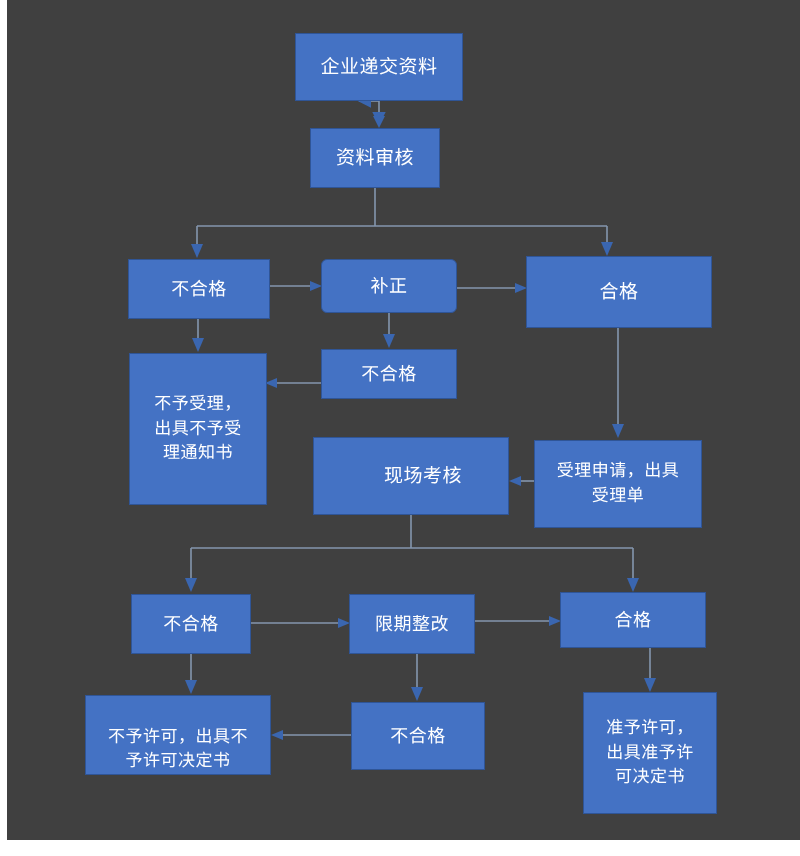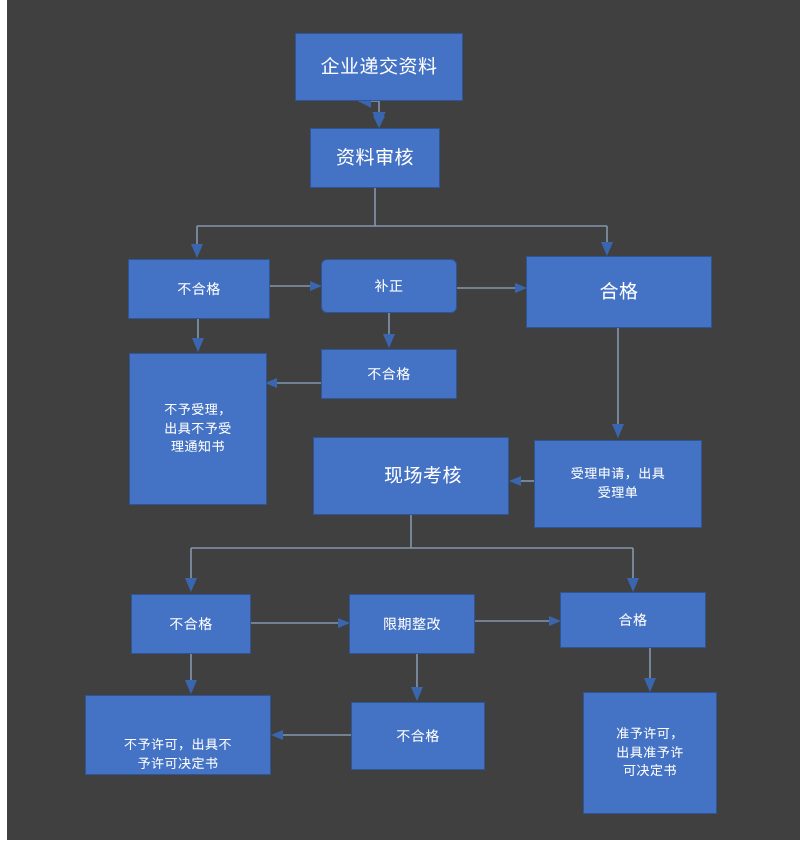--- a/index.html
+++ b/index.html
@@ -39,22 +39,22 @@
     align-items: center;
     justify-content: center;
     text-align: center;
     line-height: 1.45;
     font-weight: 400;
     letter-spacing: 0.5px;
     white-space: pre-line;
     z-index: 2;
   }
   .node.size-lg { font-size: 19px; }
-  .node.size-md { font-size: 14px; }
-  .node.size-sm { font-size: 13px; }
+  .node.size-md { font-size: 18px; }
+  .node.size-sm { font-size: 17px; }
   .node .node-text {
     display: block;
     padding: 0 8px;
     white-space: pre-line;
   }
 </style>
 </head>
 <body>
 
 <div id="flow-root">

